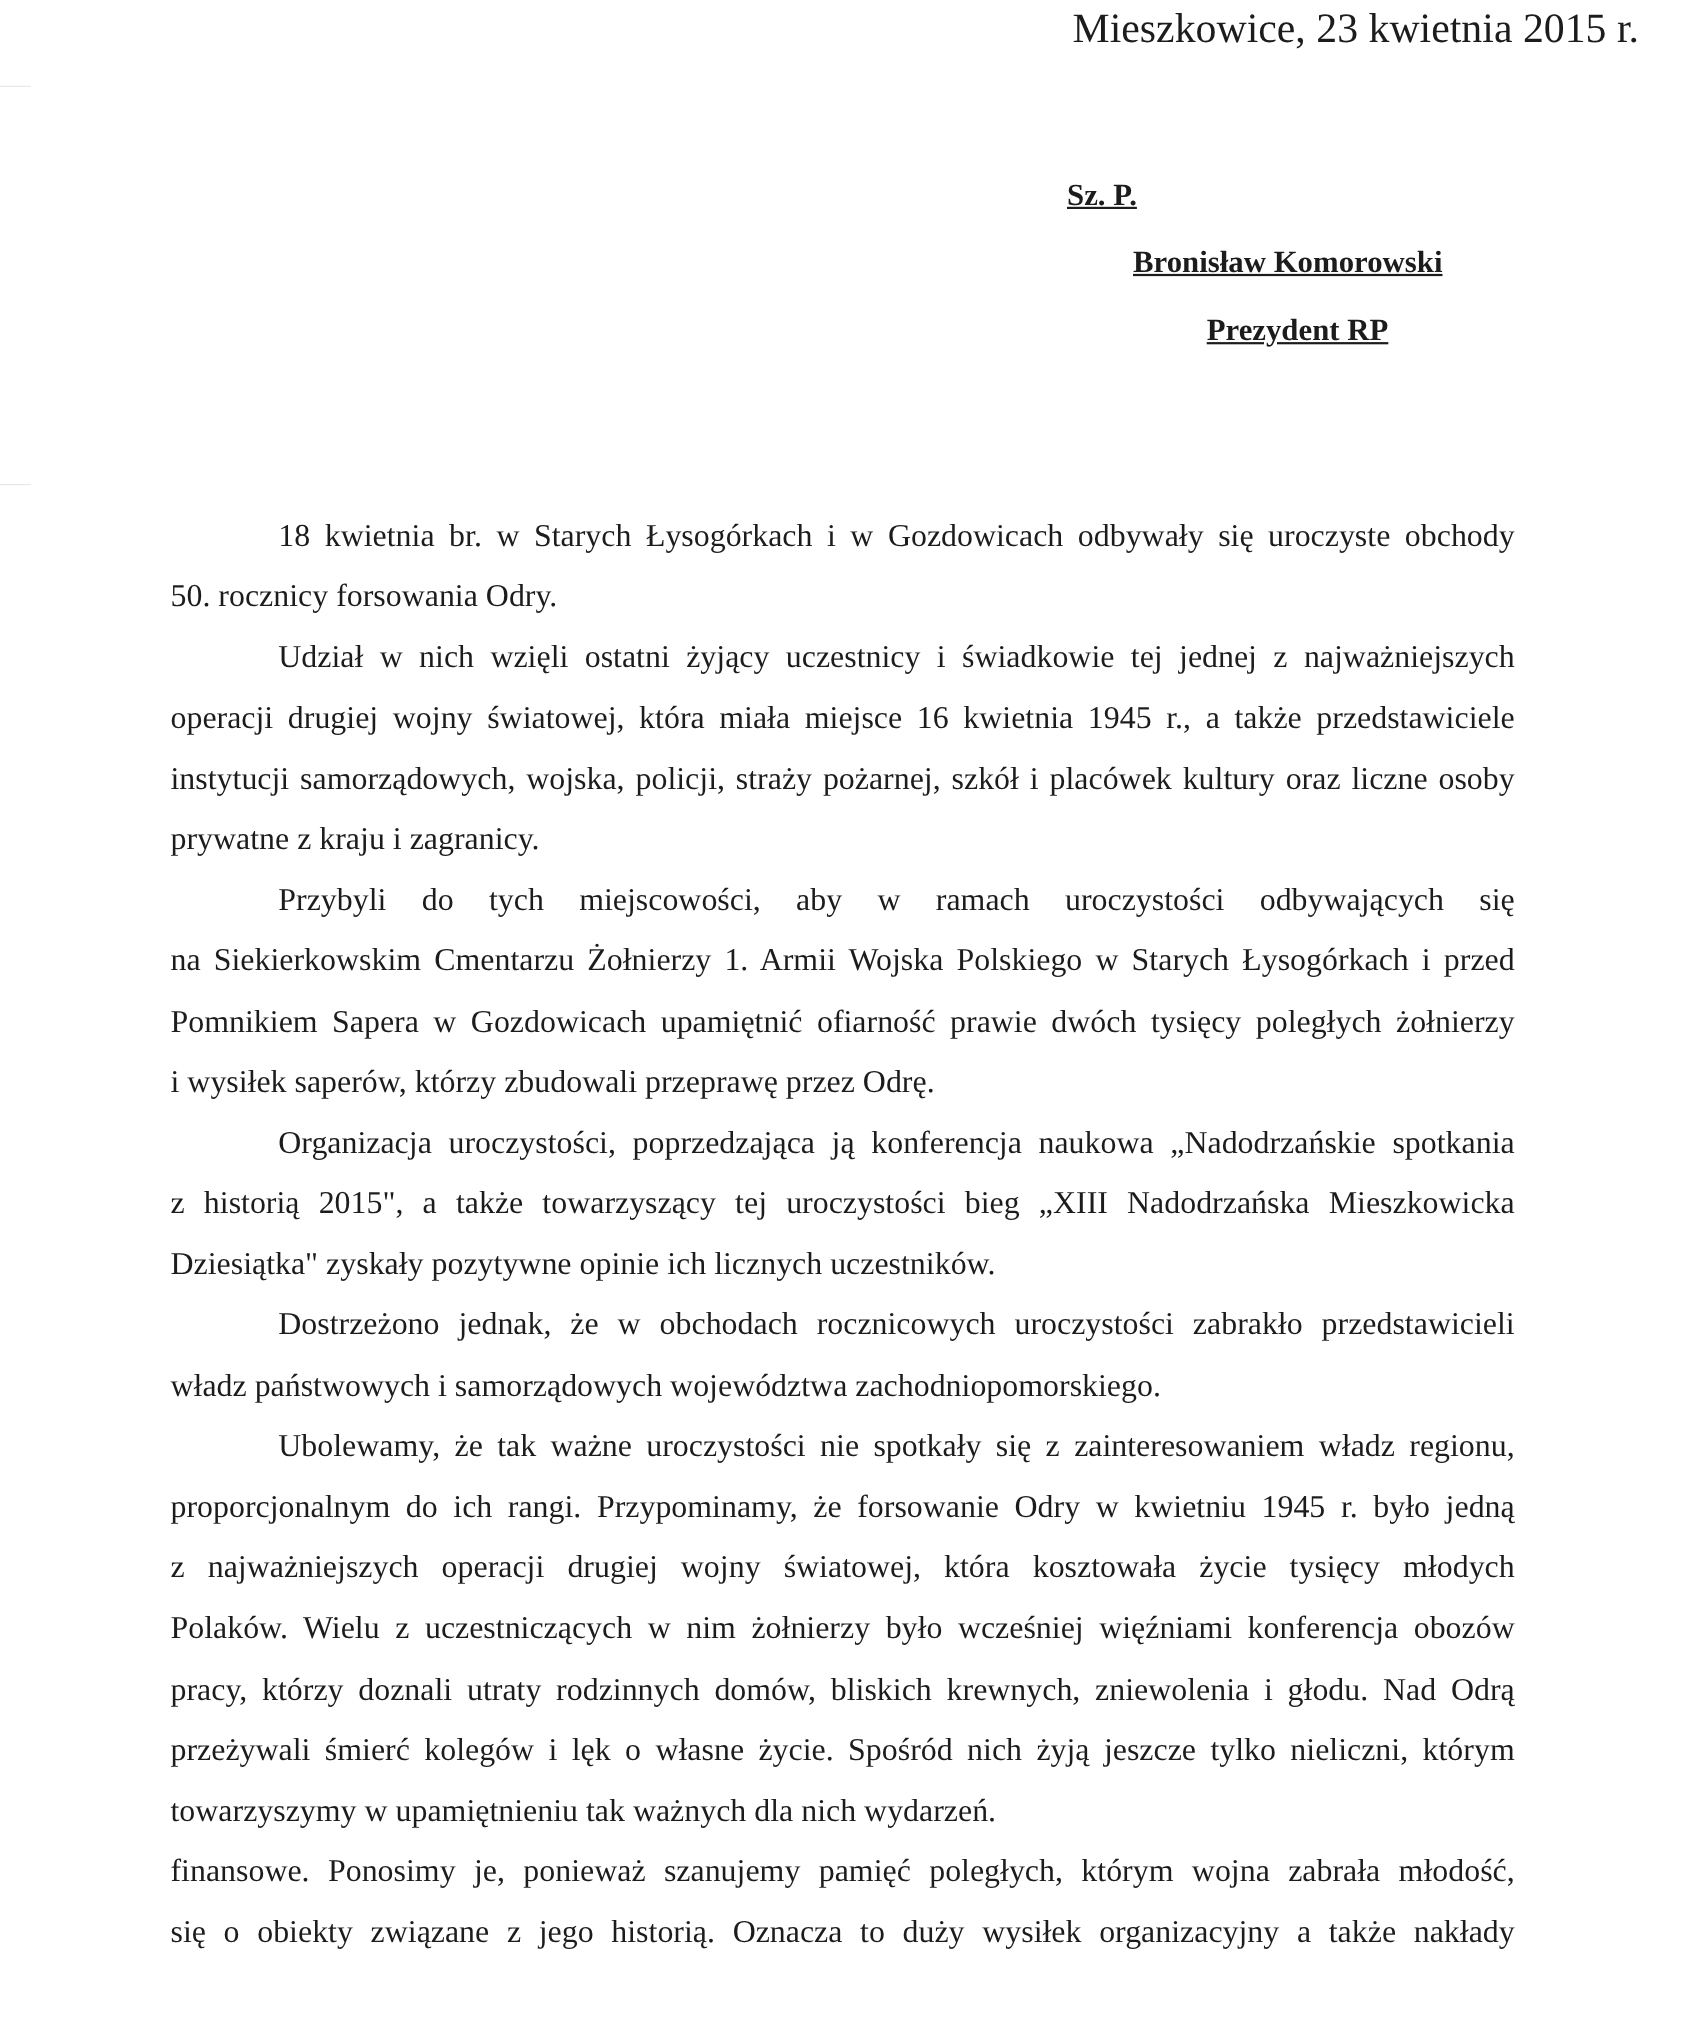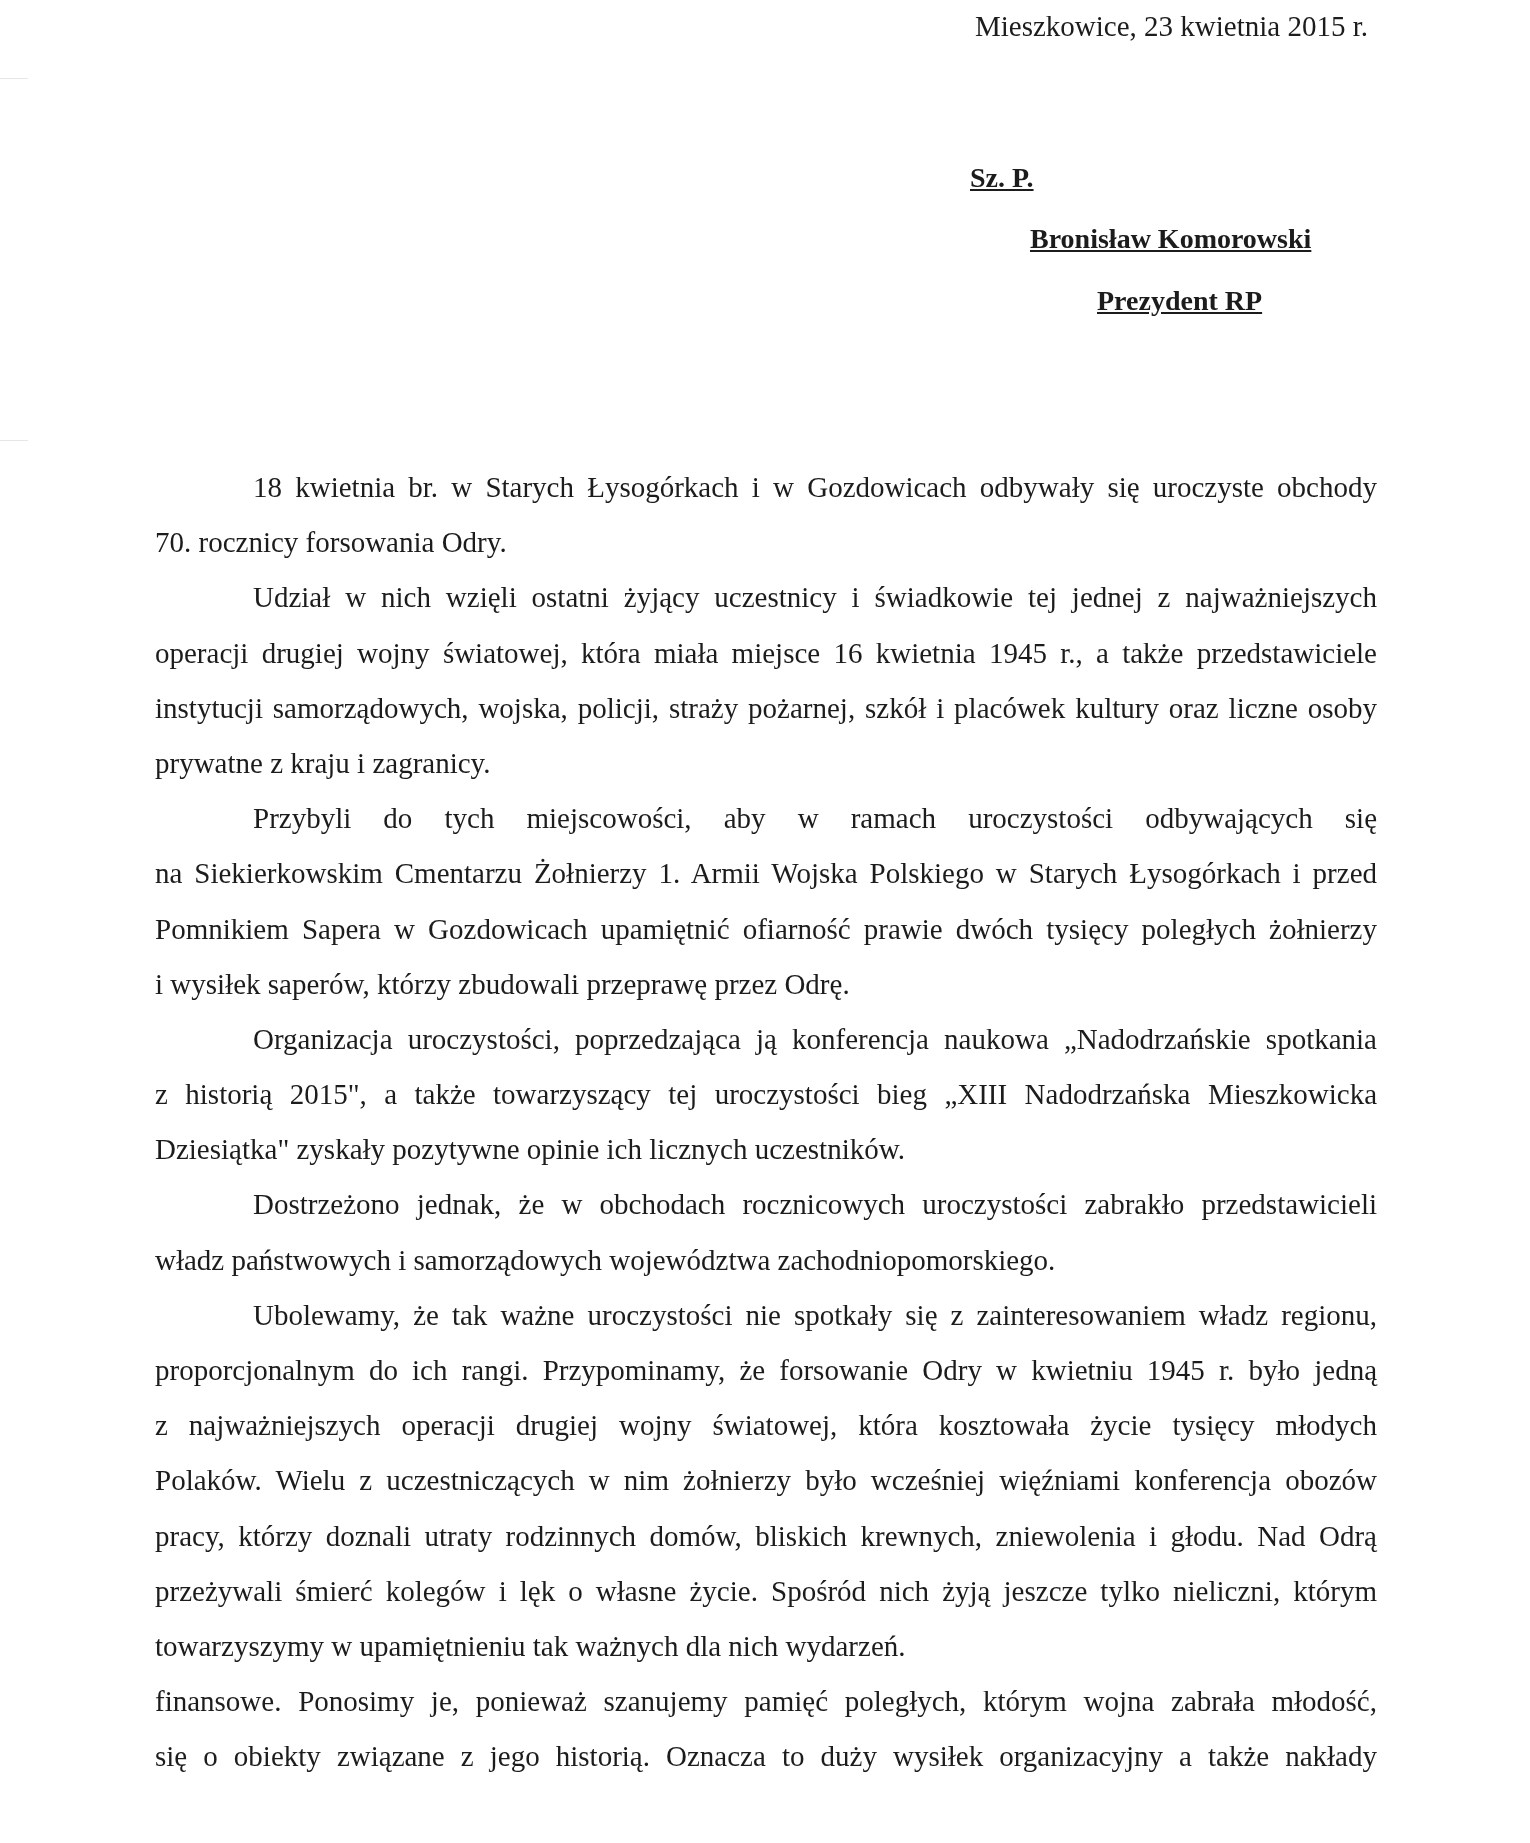--- a/index.html
+++ b/index.html
@@ -19,21 +19,21 @@
       position: absolute;
       left: 0; top: 0;
       width: 1530px;
       height: 1843px;
       background: #ffffff;
     }
     .date {
       position: absolute;
       top: 6px;
       left: 975px;
-      font-size: 29px;
+      font-size: 38px;
       line-height: 40px;
       white-space: nowrap;
     }
     .recipient {
       position: absolute;
       font-weight: bold;
       font-size: 28px;
       line-height: 36px;
       white-space: nowrap;
       text-decoration: underline;
@@ -82,21 +82,21 @@
   <div class="date">Mieszkowice, 23 kwietnia 2015 r.</div>
 
   <div class="recipient r1">Sz. P.</div>
   <div class="recipient r2">Bronisław Komorowski</div>
   <div class="recipient r3">Prezydent RP</div>
 
   <div class="body-text">
 
     <div>
       <div class="line indent">18 kwietnia br. w Starych Łysogórkach i w Gozdowicach odbywały się uroczyste obchody</div>
-      <div class="line last">70. rocznicy forsowania Odry.</div>
+      <div class="line last">50. rocznicy forsowania Odry.</div>
     </div>
 
     <div>
       <div class="line indent">Udział w nich wzięli ostatni żyjący uczestnicy i świadkowie tej jednej z najważniejszych</div>
       <div class="line">operacji drugiej wojny światowej, która miała miejsce 16 kwietnia 1945 r., a także przedstawiciele</div>
       <div class="line">instytucji samorządowych, wojska, policji, straży pożarnej, szkół i placówek kultury oraz liczne osoby</div>
       <div class="line last">prywatne z kraju i zagranicy.</div>
     </div>
 
     <div>

